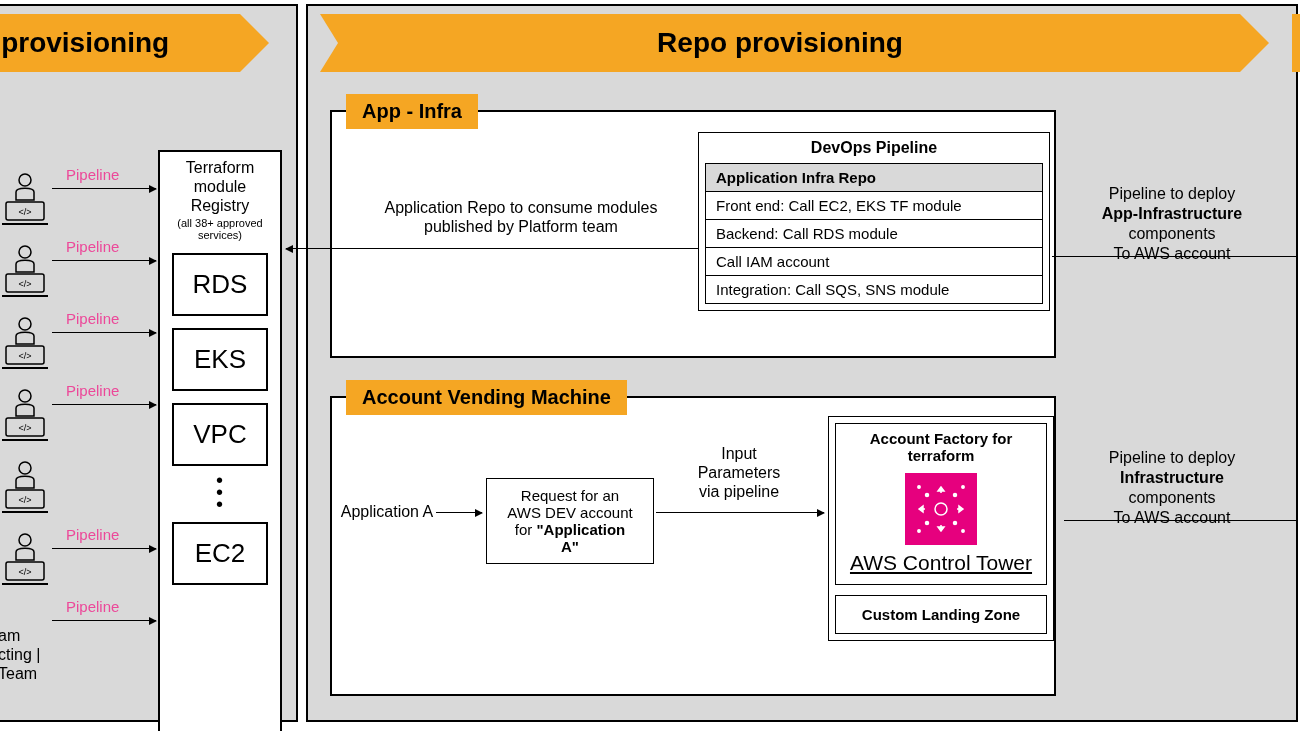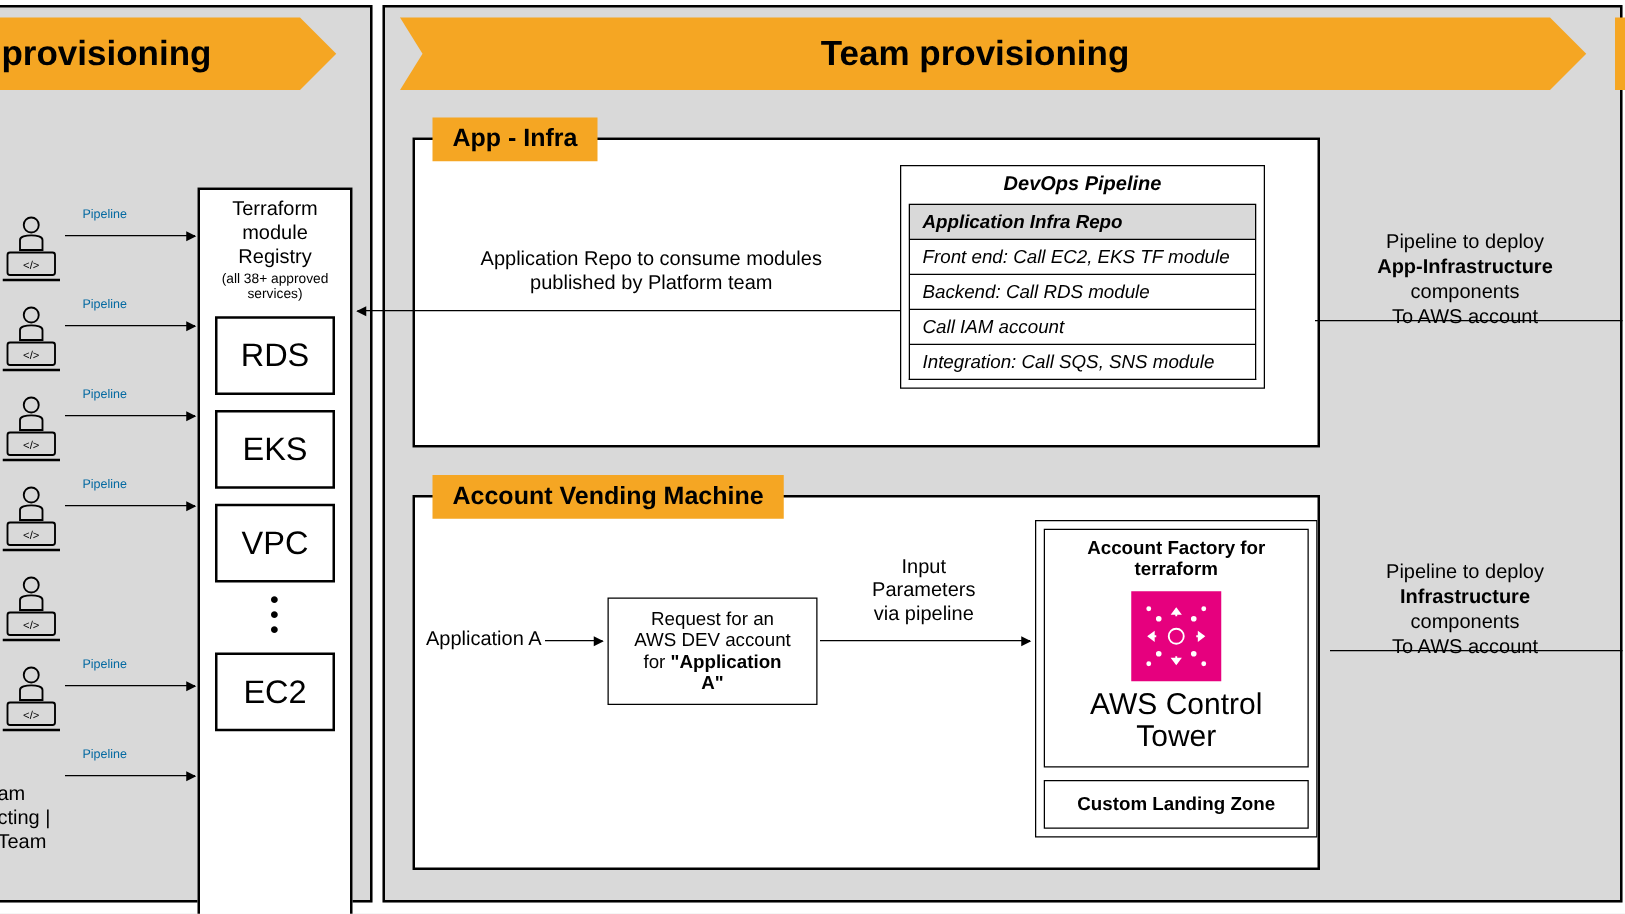--- a/index.html
+++ b/index.html
@@ -82,22 +82,22 @@
   .user-icon {
     width: 46px;
     height: 54px;
     margin-bottom: 18px;
     position: relative;
   }
   .user-icon svg { width: 46px; height: 54px; }
 
   .pipeline-label {
     position: absolute;
-    font-size: 10px;
-    color: #0369a1;
+    font-size: 15px;
+    color: #ec4899;
   }
   .pipeline-arrow {
     position: absolute;
     height: 0;
     border-top: 1.5px solid #000;
   }
   .pipeline-arrow::after{
     content:"";
     position:absolute;
     right:-1px; top:-4.5px;
@@ -170,26 +170,25 @@
   .text-block {
     position: absolute;
     font-size: 16px;
     text-align: center;
     line-height: 1.2;
   }
 
   
   .devops {
     position: absolute;
-    left: 720px;
+    left: 698px;
     top: 132px;
-    width: 292px;
+    width: 352px;
     border: 1.5px solid #000;
     background:#fff;
-    font-style:italic;
   }
   .devops .dp-title{
     text-align:center;
     font-weight:700;
     font-size:16px;
     padding:6px 0;
   }
   .devops .dp-row{
     border-top:1.5px solid #000;
     padding:5px 10px;
@@ -247,21 +246,21 @@
     border:1.5px solid #000;
     text-align:center;
     padding:6px 4px 10px 4px;
   }
   .af-title{font-weight:700;font-size:15px;line-height:1.15;}
   .af-icon{
     width:72px;height:72px;background:#e6007e;margin:8px auto 6px auto;
     position:relative;
   }
   .af-icon svg{position:absolute;inset:0;margin:auto;}
-  .af-sub{font-size:24px;line-height:1.1;}
+  .af-sub{font-size:21px;line-height:1.1;text-decoration:underline;}
   .clz{
     border:1.5px solid #000;
     text-align:center;
     font-weight:700;
     font-size:15px;
     padding:10px 20px;
     margin-top:10px;
   }
 
   .deploy-text{
@@ -280,21 +279,21 @@
 </head>
 <body>
 
 <div class="panel panel-left"></div>
 <div class="panel panel-right"></div>
 
 <div class="arrow-banner left-banner">
   <span>le provisioning</span>
 </div>
 <div class="arrow-banner right-banner">
-  <span>Team provisioning</span>
+  <span>Repo provisioning</span>
 </div>
 <div class="orange-edge"></div>
 
 <div class="user-col">
 
   <div class="user-icon">
     <svg viewBox="0 0 46 54">
         <circle cx="23" cy="8" r="6" fill="none" stroke="#000" stroke-width="1.5"></circle>
         <path d="M14 20c0-5 18-5 18 0v8H14z" fill="none" stroke="#000" stroke-width="1.5"></path>
         <rect x="4" y="30" width="38" height="18" rx="2" fill="none" stroke="#000" stroke-width="1.5"></rect>

